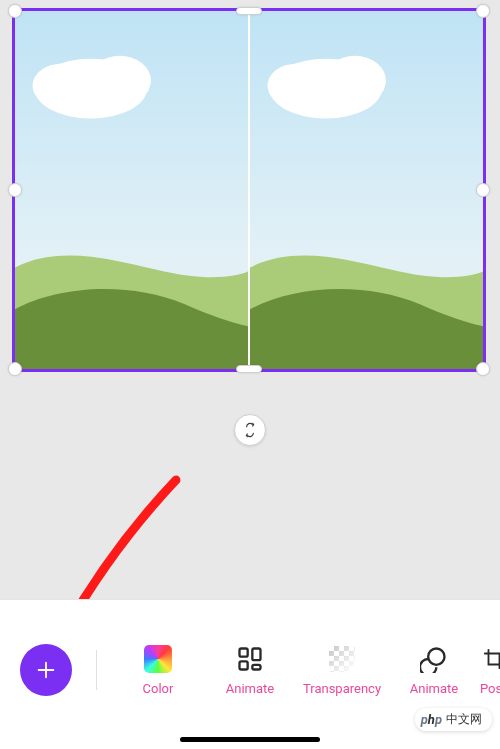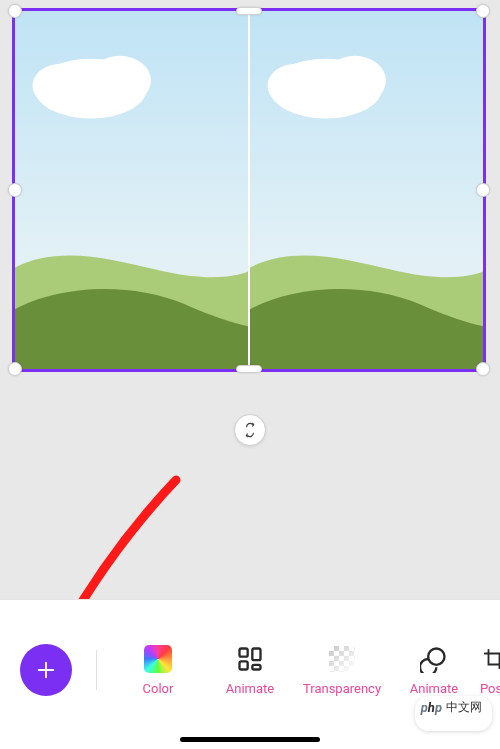--- a/index.html
+++ b/index.html
@@ -157,21 +157,21 @@
     background: #000;
     border-radius: 3px;
   }
 
   
   .badge {
     position: absolute;
     right: 8px; bottom: 18px;
     background: #fff;
     border-radius: 14px;
-    padding: 3px 10px 15px 6px;
+    padding: 3px 10px 3px 6px;
     display: flex; align-items: center; gap: 4px;
     font-size: 12px;
     color: #333;
     box-shadow: 0 1px 4px rgba(0,0,0,.15);
   }
   .badge .php { font-weight: 700; font-style: italic; font-size: 13px; }
   .badge .p1 { color: #6a7a8c; }
   .badge .h  { color: #2d2d2d; }
   .badge .p2 { color: #6a7a8c; }
 </style>

